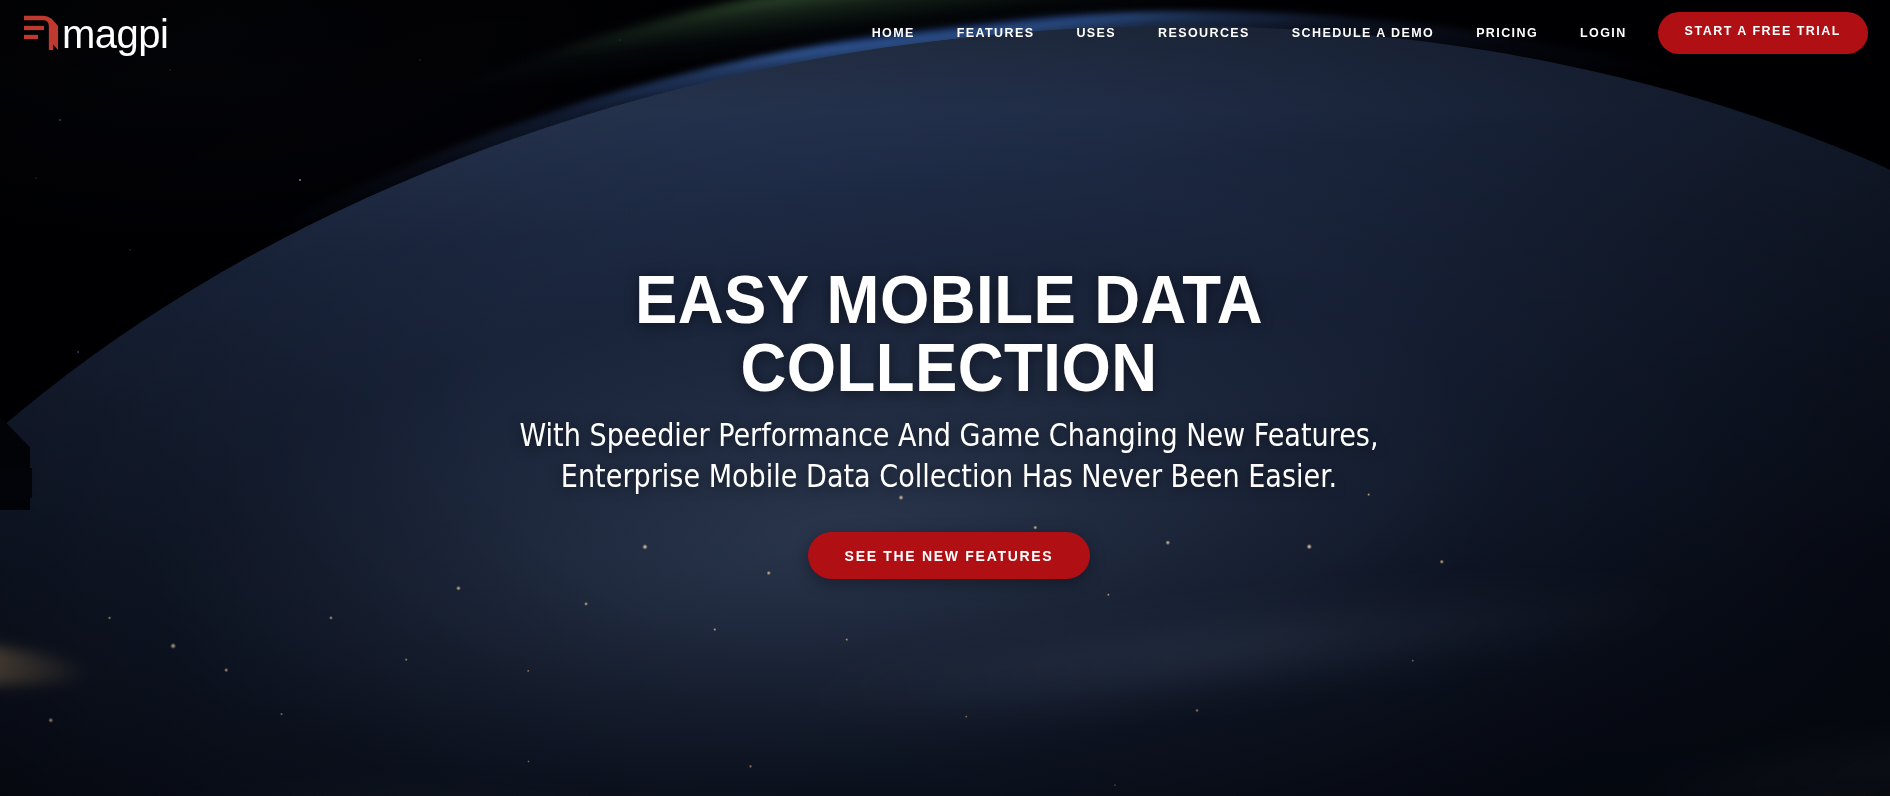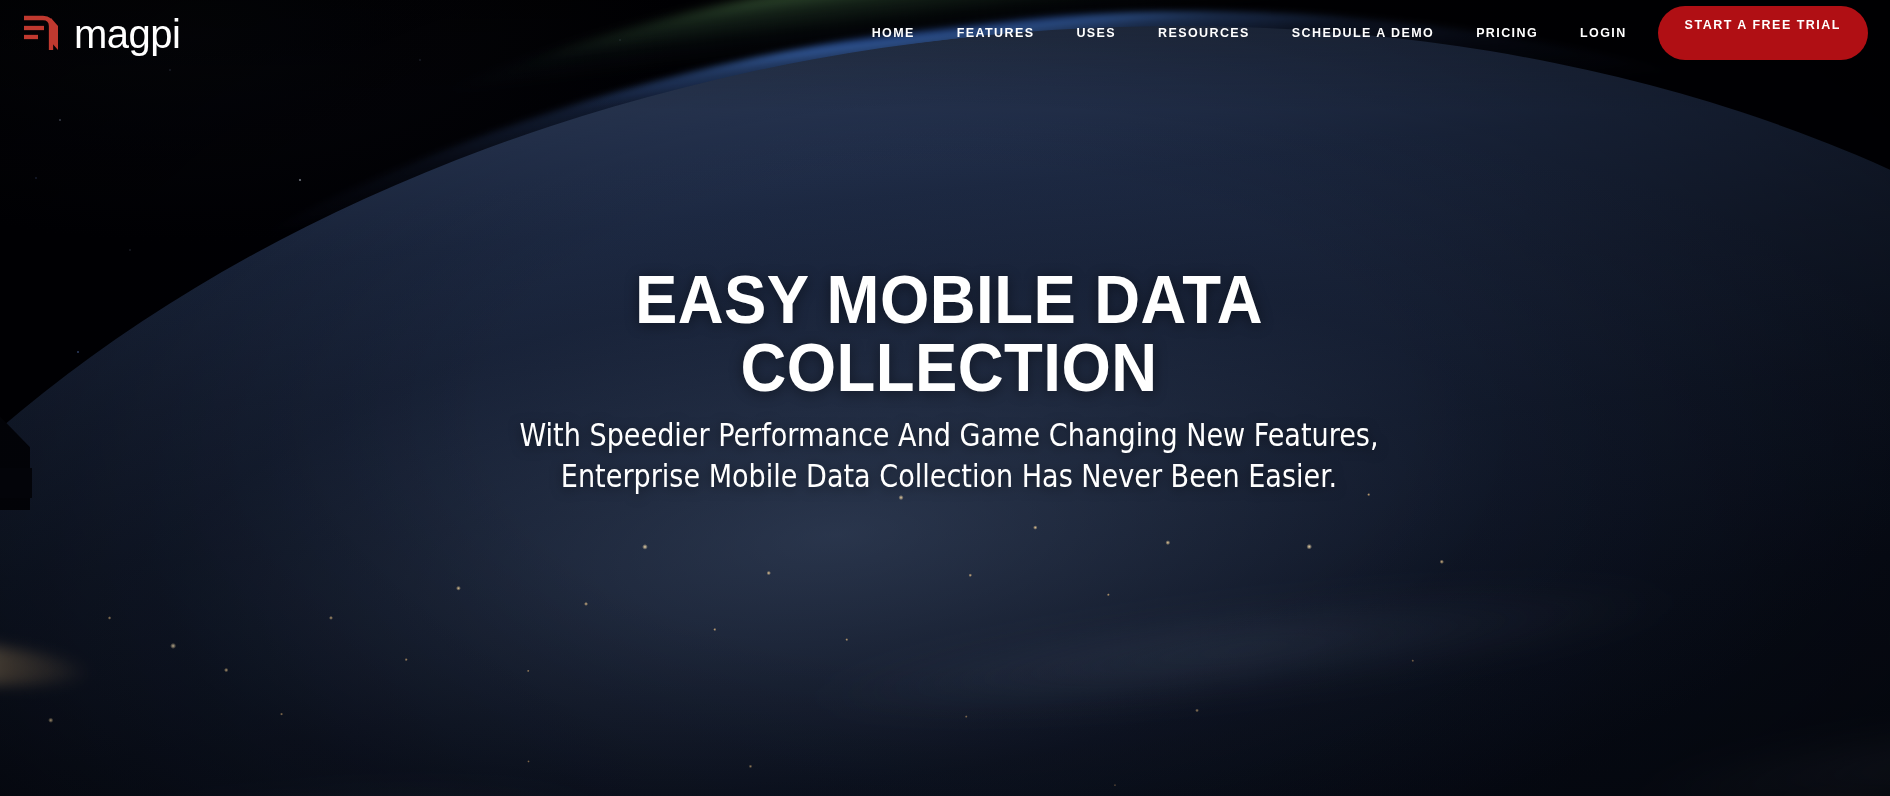--- a/index.html
+++ b/index.html
@@ -238,21 +238,21 @@
     height:50px;
     text-decoration:none;
   }
   .brand-mark { display:block; }
   .brand-word {
     color:#ffffff;
     font-size:40px;
     line-height:1;
     letter-spacing:-0.5px;
     font-weight:400;
-    margin-left:12px;
+    margin-left:0;
     margin-top:2px;
     text-align:right;
   }
 
   .main-nav {
     margin-left:auto;
     display:flex;
     align-items:center;
     gap:0;
     justify-content:space-between;
@@ -272,21 +272,21 @@
     margin-left:10px;
     margin-right:22px;
     background:#b00f14;
     color:#ffffff;
     font-size:12.5px;
     font-weight:700;
     letter-spacing:1.5px;
     text-transform:uppercase;
     text-decoration:none;
     border-radius:999px;
-    padding:13px 27px 28px;
+    padding:13px 27px 16px;
     white-space:nowrap;
     line-height:1;
   }
 
   
   .hero-content {
     position:absolute;
     left:8px; right:0; top:266px;
     text-align:center;
     z-index:15;
@@ -380,15 +380,18 @@
 
   <div class="hero-content">
     <h1 class="hero-title">
       <span>EASY MOBILE DATA</span><br>
       <span>COLLECTION</span>
     </h1>
     <p class="hero-sub">
       <span>With Speedier Performance And Game Changing New Features,</span><br>
       <span>Enterprise Mobile Data Collection Has Never Been Easier.</span>
     </p>
+    <div class="hero-btn-wrap">
+      <a class="hero-btn" href="#">SEE THE NEW FEATURES</a>
+    </div>
   </div>
 
 </div>
 
 </body></html>

